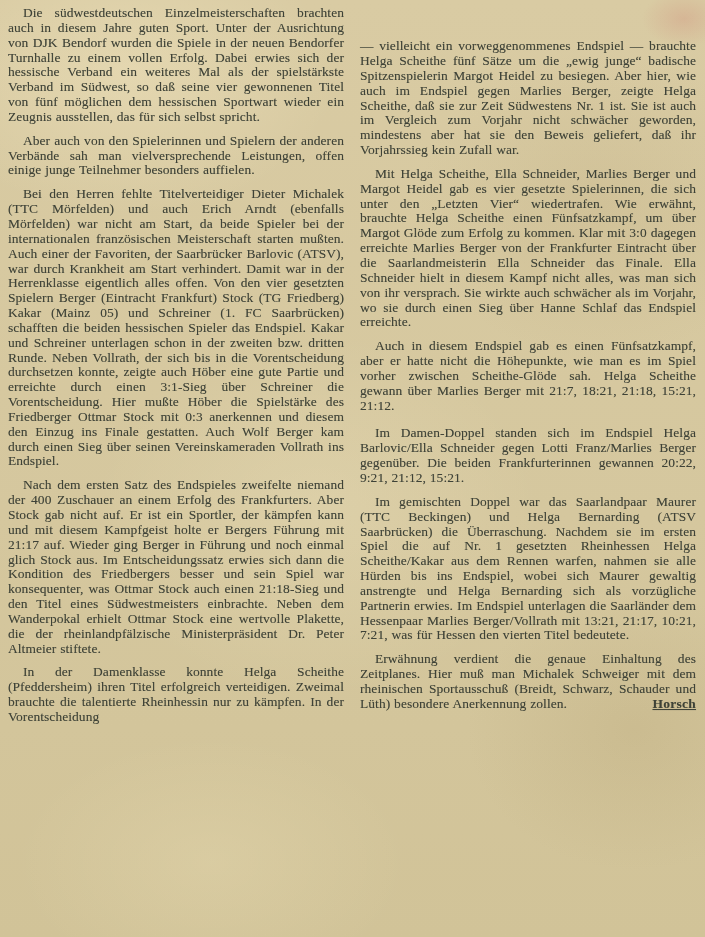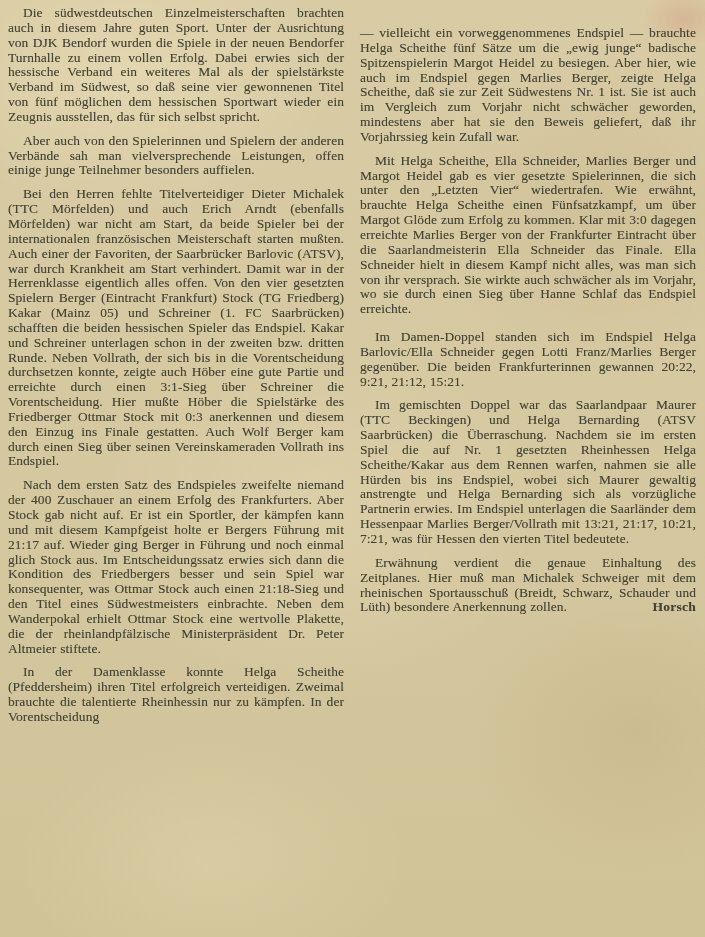--- a/index.html
+++ b/index.html
@@ -29,20 +29,21 @@
       radial-gradient(ellipse 280px 180px at 30% 92%, rgba(255,244,206,0.16), transparent 70%),
       radial-gradient(ellipse 60px 40px  at 97% 2%,  rgba(205,120,110,0.25), transparent 70%),
       linear-gradient(180deg, #d9cba3 0%, #d5c79e 55%, #d1c398 100%);
     font-family: "Liberation Serif", "DejaVu Serif", serif;
     color: var(--ink);
   }
   .columns {
     display: flex;
     gap: 16px;
     padding: 6px 6px 0 8px;
+    align-items: center;
   }
   .column {
     width: 336px;
     flex: 0 0 336px;
     font-size: 13.4px;
     line-height: 14.85px;
     text-align: justify;
     hyphens: auto;
     -webkit-hyphens: auto;
     word-spacing: 0.4px;
@@ -53,35 +54,37 @@
     margin: 9px 0 0 0;
     text-indent: 15px;
   }
   p.para.first  { margin-top: 0; }
   p.para.tight  { margin-top: 13px; }
   p.para.no-indent { text-indent: 0; margin-top: 20px; }
   .signature {
     float: right;
     font-weight: bold;
     letter-spacing: 0.3px;
+    text-decoration: underline;
   }
 </style>
 </head>
 <body>
 
 <div class="page">
   <div class="columns">
     <div class="column">
         <p class="para first"><span>Die südwestdeutschen Einzelmeisterschaften brachten auch in diesem Jahre guten Sport. Unter der Ausrichtung von DJK Bendorf wurden die Spiele in der neuen Bendorfer Turnhalle zu einem vollen Erfolg. Dabei erwies sich der hessische Verband ein weiteres Mal als der spielstärkste Verband im Südwest, so daß seine vier gewonnenen Titel von fünf möglichen dem hessischen Sportwart wieder ein Zeugnis ausstellen, das für sich selbst spricht.</span></p>
         <p class="para"><span>Aber auch von den Spielerinnen und Spielern der anderen Verbände sah man vielversprechende Leistungen, offen einige junge Teilnehmer besonders auffielen.</span></p>
         <p class="para"><span>Bei den Herren fehlte Titelverteidiger Dieter Michalek (TTC Mörfelden) und auch Erich Arndt (ebenfalls Mörfelden) war nicht am Start, da beide Spieler bei der internationalen französischen Meisterschaft starten mußten. Auch einer der Favoriten, der Saarbrücker Barlovic (ATSV), war durch Krankheit am Start verhindert. Damit war in der Herrenklasse eigentlich alles offen. Von den vier gesetzten Spielern Berger (Eintracht Frankfurt) Stock (TG Friedberg) Kakar (Mainz 05) und Schreiner (1. FC Saarbrücken) schafften die beiden hessischen Spieler das Endspiel. Kakar und Schreiner unterlagen schon in der zweiten bzw. dritten Runde. Neben Vollrath, der sich bis in die Vorentscheidung durchsetzen konnte, zeigte auch Höber eine gute Partie und erreichte durch einen 3:1-Sieg über Schreiner die Vorentscheidung. Hier mußte Höber die Spielstärke des Friedberger Ottmar Stock mit 0:3 anerkennen und diesem den Einzug ins Finale gestatten. Auch Wolf Berger kam durch einen Sieg über seinen Vereinskameraden Vollrath ins Endspiel.</span></p>
         <p class="para"><span>Nach dem ersten Satz des Endspieles zweifelte niemand der 400 Zuschauer an einem Erfolg des Frankfurters. Aber Stock gab nicht auf. Er ist ein Sportler, der kämpfen kann und mit diesem Kampfgeist holte er Bergers Führung mit 21:17 auf. Wieder ging Berger in Führung und noch einmal glich Stock aus. Im Entscheidungssatz erwies sich dann die Kondition des Friedbergers besser und sein Spiel war konsequenter, was Ottmar Stock auch einen 21:18-Sieg und den Titel eines Südwestmeisters einbrachte. Neben dem Wanderpokal erhielt Ottmar Stock eine wertvolle Plakette, die der rheinlandpfälzische Ministerpräsident Dr. Peter Altmeier stiftete.</span></p>
         <p class="para"><span>In der Damenklasse konnte Helga Scheithe (Pfeddersheim) ihren Titel erfolgreich verteidigen. Zweimal brauchte die talentierte Rheinhessin nur zu kämpfen. In der Vorentscheidung</span></p>
       </div>
     <div class="column">
         <p class="para first no-indent"><span>— vielleicht ein vorweggenommenes Endspiel — brauchte Helga Scheithe fünf Sätze um die „ewig junge“ badische Spitzenspielerin Margot Heidel zu besiegen. Aber hier, wie auch im Endspiel gegen Marlies Berger, zeigte Helga Scheithe, daß sie zur Zeit Südwestens Nr. 1 ist. Sie ist auch im Vergleich zum Vorjahr nicht schwächer geworden, mindestens aber hat sie den Beweis geliefert, daß ihr Vorjahrssieg kein Zufall war.</span></p>
         <p class="para"><span>Mit Helga Scheithe, Ella Schneider, Marlies Berger und Margot Heidel gab es vier gesetzte Spielerinnen, die sich unter den „Letzten Vier“ wiedertrafen. Wie erwähnt, brauchte Helga Scheithe einen Fünfsatzkampf, um über Margot Glöde zum Erfolg zu kommen. Klar mit 3:0 dagegen erreichte Marlies Berger von der Frankfurter Eintracht über die Saarlandmeisterin Ella Schneider das Finale. Ella Schneider hielt in diesem Kampf nicht alles, was man sich von ihr versprach. Sie wirkte auch schwächer als im Vorjahr, wo sie durch einen Sieg über Hanne Schlaf das Endspiel erreichte.</span></p>
+        <p class="para"><span>Auch in diesem Endspiel gab es einen Fünfsatzkampf, aber er hatte nicht die Höhepunkte, wie man es im Spiel vorher zwischen Scheithe-Glöde sah. Helga Scheithe gewann über Marlies Berger mit 21:7, 18:21, 21:18, 15:21, 21:12.</span></p>
         <p class="para tight"><span>Im Damen-Doppel standen sich im Endspiel Helga Barlovic/Ella Schneider gegen Lotti Franz/Marlies Berger gegenüber. Die beiden Frankfurterinnen gewannen 20:22, 9:21, 21:12, 15:21.</span></p>
         <p class="para"><span>Im gemischten Doppel war das Saarlandpaar Maurer (TTC Beckingen) und Helga Bernarding (ATSV Saarbrücken) die Überraschung. Nachdem sie im ersten Spiel die auf Nr. 1 gesetzten Rheinhessen Helga Scheithe/Kakar aus dem Rennen warfen, nahmen sie alle Hürden bis ins Endspiel, wobei sich Maurer gewaltig anstrengte und Helga Bernarding sich als vorzügliche Partnerin erwies. Im Endspiel unterlagen die Saarländer dem Hessenpaar Marlies Berger/Vollrath mit 13:21, 21:17, 10:21, 7:21, was für Hessen den vierten Titel bedeutete.</span></p>
         <p class="para"><span>Erwähnung verdient die genaue Einhaltung des Zeitplanes. Hier muß man Michalek Schweiger mit dem rheinischen Sportausschuß (Breidt, Schwarz, Schauder und Lüth) besondere Anerkennung zollen.</span> <span class="signature">Horsch</span></p>
       </div>
   </div>
 </div>
 
 </body></html>

